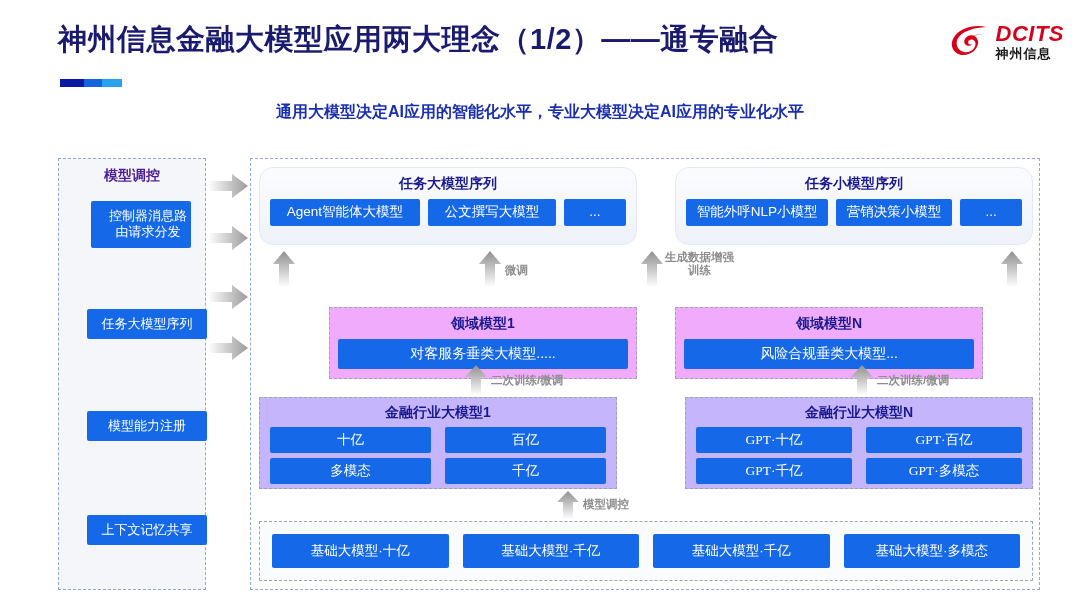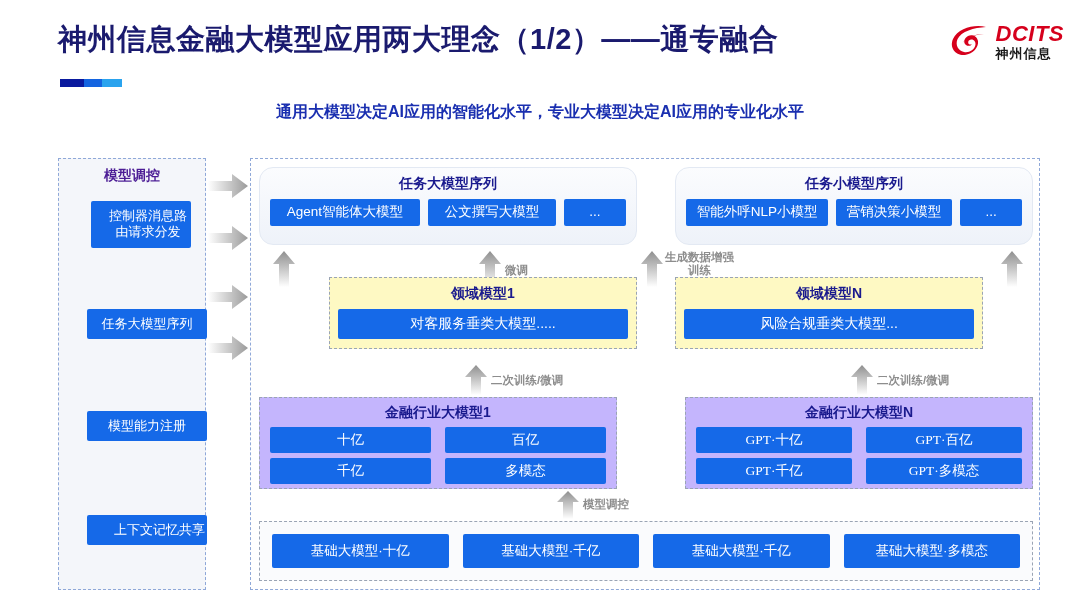--- a/index.html
+++ b/index.html
@@ -110,21 +110,21 @@
     color: #ffffff;
     font-size: 13px;
     text-align: center;
     border-radius: 2px;
     padding: 7px 2px;
     line-height: 1.25;
   }
   .ctrl-item.i1 { position: absolute; left: 18px; top: 42px; width: 100px; padding-left: 16px; }
   .ctrl-item.i2 { position: absolute; left: 14px; top: 150px; width: 120px; }
   .ctrl-item.i3 { position: absolute; left: 14px; top: 252px; width: 120px; }
-  .ctrl-item.i4 { position: absolute; left: 14px; top: 356px; width: 120px; text-align: right; }
+  .ctrl-item.i4 { position: absolute; left: 14px; top: 356px; width: 120px; }
 
   
   .arrow-right {
     position: absolute;
     width: 40px;
     height: 24px;
   }
   .arrow-right svg { width: 100%; height: 100%; display: block; }
 
   
@@ -169,24 +169,24 @@
     border-radius: 2px;
     white-space: nowrap;
     line-height: 1.1;
   }
   .chip.flexible { flex: 1 1 auto; }
   .chip.narrow { width: 62px; }
 
   
   .domain-box {
     position: absolute;
-    top: 118px;
+    top: 148px;
     height: 72px;
     border: 1px dashed #9aa4b4;
-    background: #fef9c3;
+    background: #f0abfc;
   }
   .domain-box.left  { left: 78px;  width: 308px; }
   .domain-box.right { left: 424px; width: 308px; }
   .domain-title {
     text-align: center;
     font-size: 14px;
     font-weight: bold;
     color: #1a1a8e;
     padding-top: 7px;
   }
@@ -457,22 +457,22 @@
             <path d="M11 0 L22 12 H16 V30 H6 V12 H0 Z" fill="url(#gu6)"></path>
           </svg>
       </div>
       <div class="arrow-label" style="left:626px; top:215px;">二次训练/微调</div>
 
       <div class="ind-box left">
         <div class="ind-title">金融行业大模型1</div>
         <div class="ind-grid">
           <div class="ind-cell">十亿</div>
           <div class="ind-cell">百亿</div>
+          <div class="ind-cell">多模态</div>
           <div class="ind-cell">千亿</div>
-          <div class="ind-cell">多模态</div>
         </div>
       </div>
 
       <div class="ind-box right">
         <div class="ind-title">金融行业大模型N</div>
         <div class="ind-grid">
           <div class="ind-cell">GPT·十亿</div>
           <div class="ind-cell">GPT·百亿</div>
           <div class="ind-cell">GPT·千亿</div>
           <div class="ind-cell">GPT·多模态</div>

